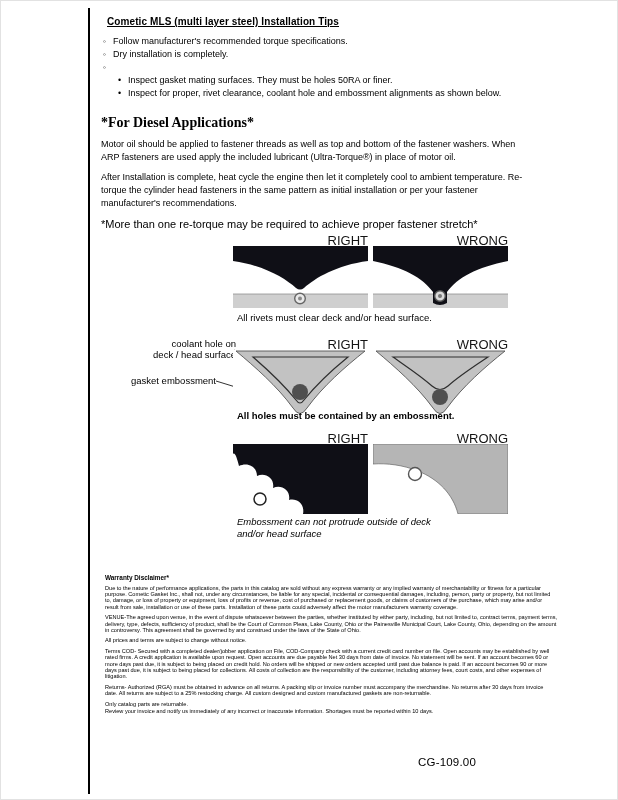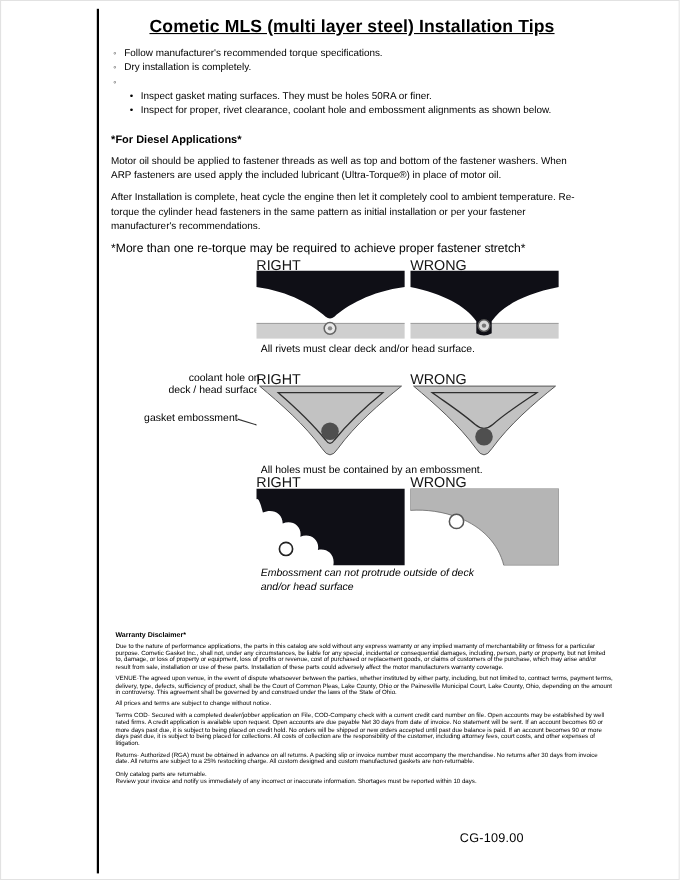--- a/index.html
+++ b/index.html
@@ -5,40 +5,40 @@
   * { box-sizing: border-box; }
   html,body { margin:0; padding:0; background:#ffffff; }
   .page {
     position:relative; width:618px; height:800px; background:#ffffff;
     font-family:"Liberation Sans", sans-serif; color:#000; overflow:hidden;
     box-shadow: inset 0 0 0 1px #e2e2e2;
   }
   .left-rule { position:absolute; left:88px; top:8px; height:786px; width:1.5px; background:#000; }
 
   .content { position:absolute; left:101px; top:16px; width:432px; }
-  .title { font-size:16px; font-weight:bold; text-decoration:underline; margin:0 0 0 6px; letter-spacing:0.1px;text-align:center; }
+  .title { font-size:10px; font-weight:bold; text-decoration:underline; margin:0 0 0 6px; letter-spacing:0.1px; }
   .tips { margin:8px 0 0 2px; font-size:9px; line-height:13px; }
   .tip { display:flex; }
   .tip .marker { width:10px; flex:0 0 10px; text-align:left; font-size:8px; line-height:13px; }
   .tip.subtip { margin-left:15px; }
   .tip.subtip .marker { font-size:9px; }
-  .diesel-h { font-size:10px; font-weight:bold; margin:15px 0 0 0; }
+  .diesel-h { font-size:14px; font-weight:bold; margin:15px 0 0 0;font-family:Liberation Serif, serif; }
   .para { font-size:9px; line-height:13px; margin:7px 0 0 0; }
   .note { font-size:11px; line-height:13px; margin:8px 0 0 0; }
 
   .diagrams { position:absolute; left:0; top:226px; width:618px; height:336px; }
   .dg-hdr { position:absolute; left:233px; width:275px; display:flex; font-size:13px; color:#141414; }
-  .dg-hdr span { width:135px; text-align:left; }
+  .dg-hdr span { width:135px; text-align:right; }
   .dg-hdr span + span { margin-left:5px; }
   .dg-imgs { position:absolute; left:233px; display:flex; gap:5px; }
   .dg-imgs svg { display:block; }
   .dg-cap { position:absolute; left:237px; font-size:9.5px; line-height:12px; }
 
   .r1h { top:7px; } .r1i { top:20px; } .r1c { top:86px; }
-  .r2h { top:111px; } .r2i { top:124px; } .r2c { top:196px; }
+  .r2h { top:111px; } .r2i { top:124px; } .r2c { top:184px;font-weight:bold; }
   .r3h { top:205px; } .r3i { top:218px; } .r3c { top:290px;font-style:italic; }
 
   .side-label { position:absolute; font-size:9.5px; line-height:11px; text-align:right; }
   .coolant-label { left:130px; top:112px; width:106px; }
   .emboss-label { left:112px; top:149px; width:104px; }
   .pointer-overlay { position:absolute; left:0; top:0; width:618px; height:336px; pointer-events:none; }
 
   .disc { position:absolute; left:105px; top:574px; width:452px; }
   .disc-h { font-size:6.4px; font-weight:bold; margin:0 0 4px 0; }
   .disc p { font-size:5.6px; line-height:6.2px; margin:0 0 4.5px 0; }

